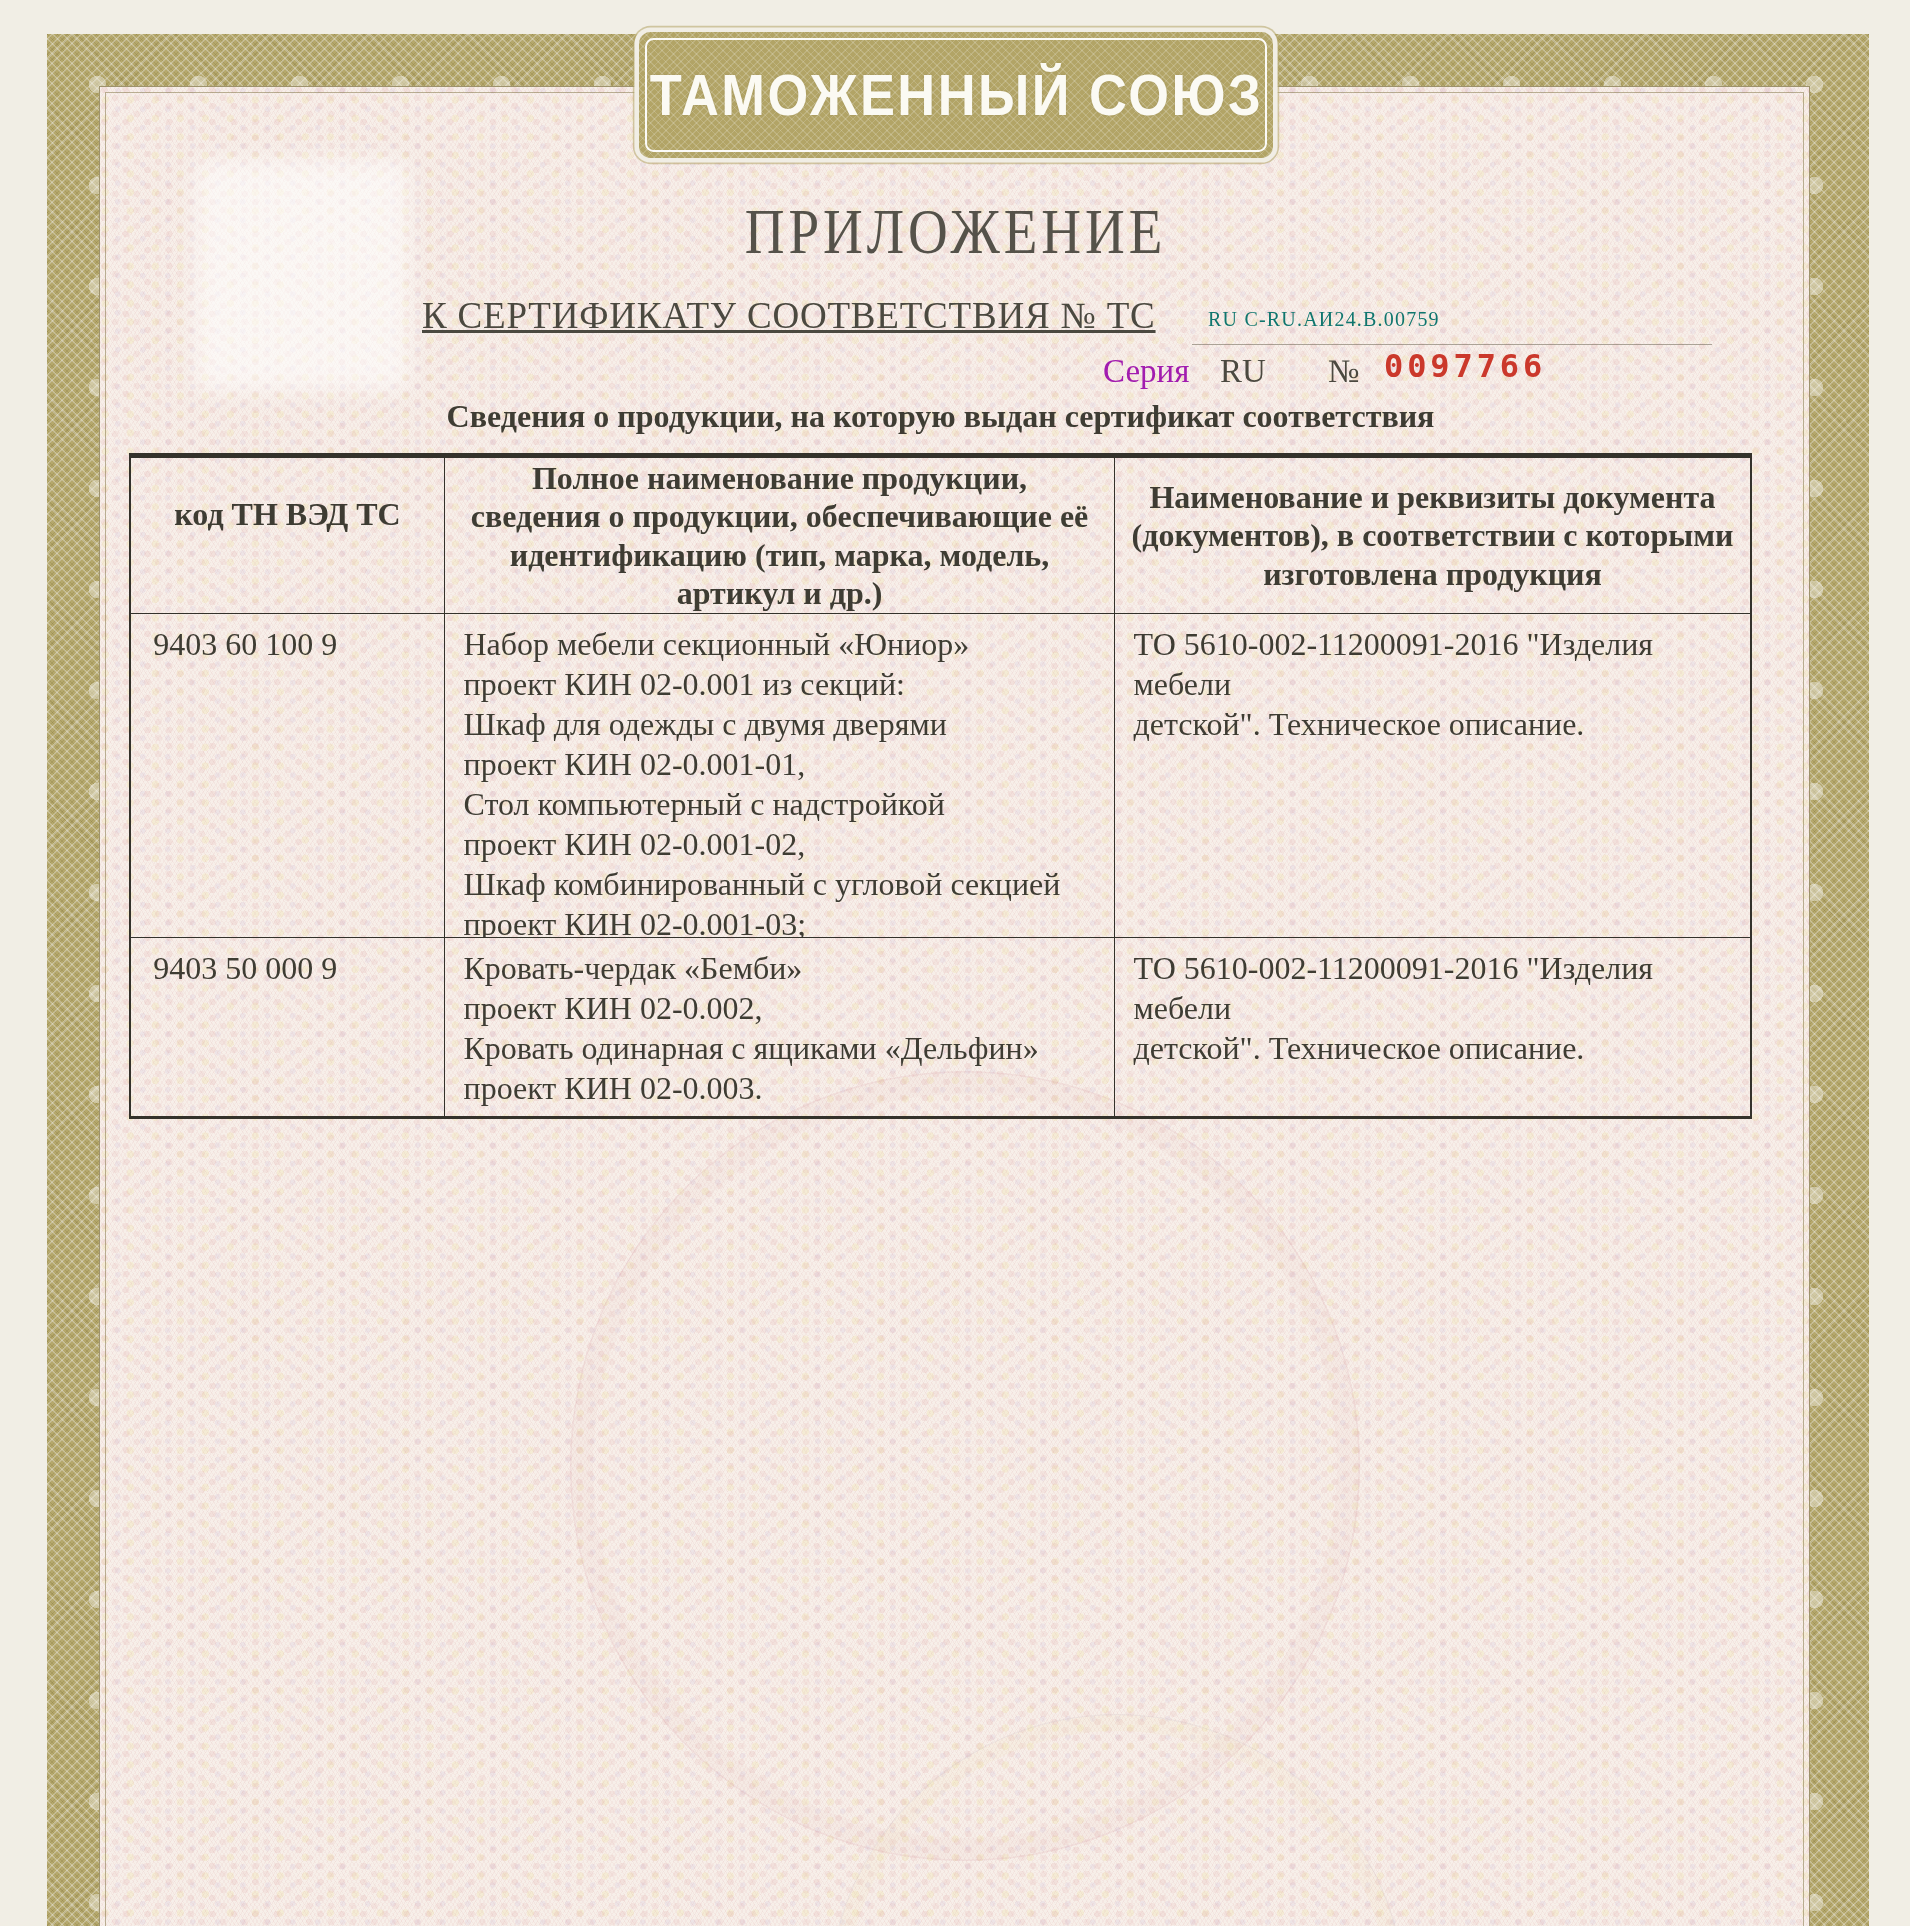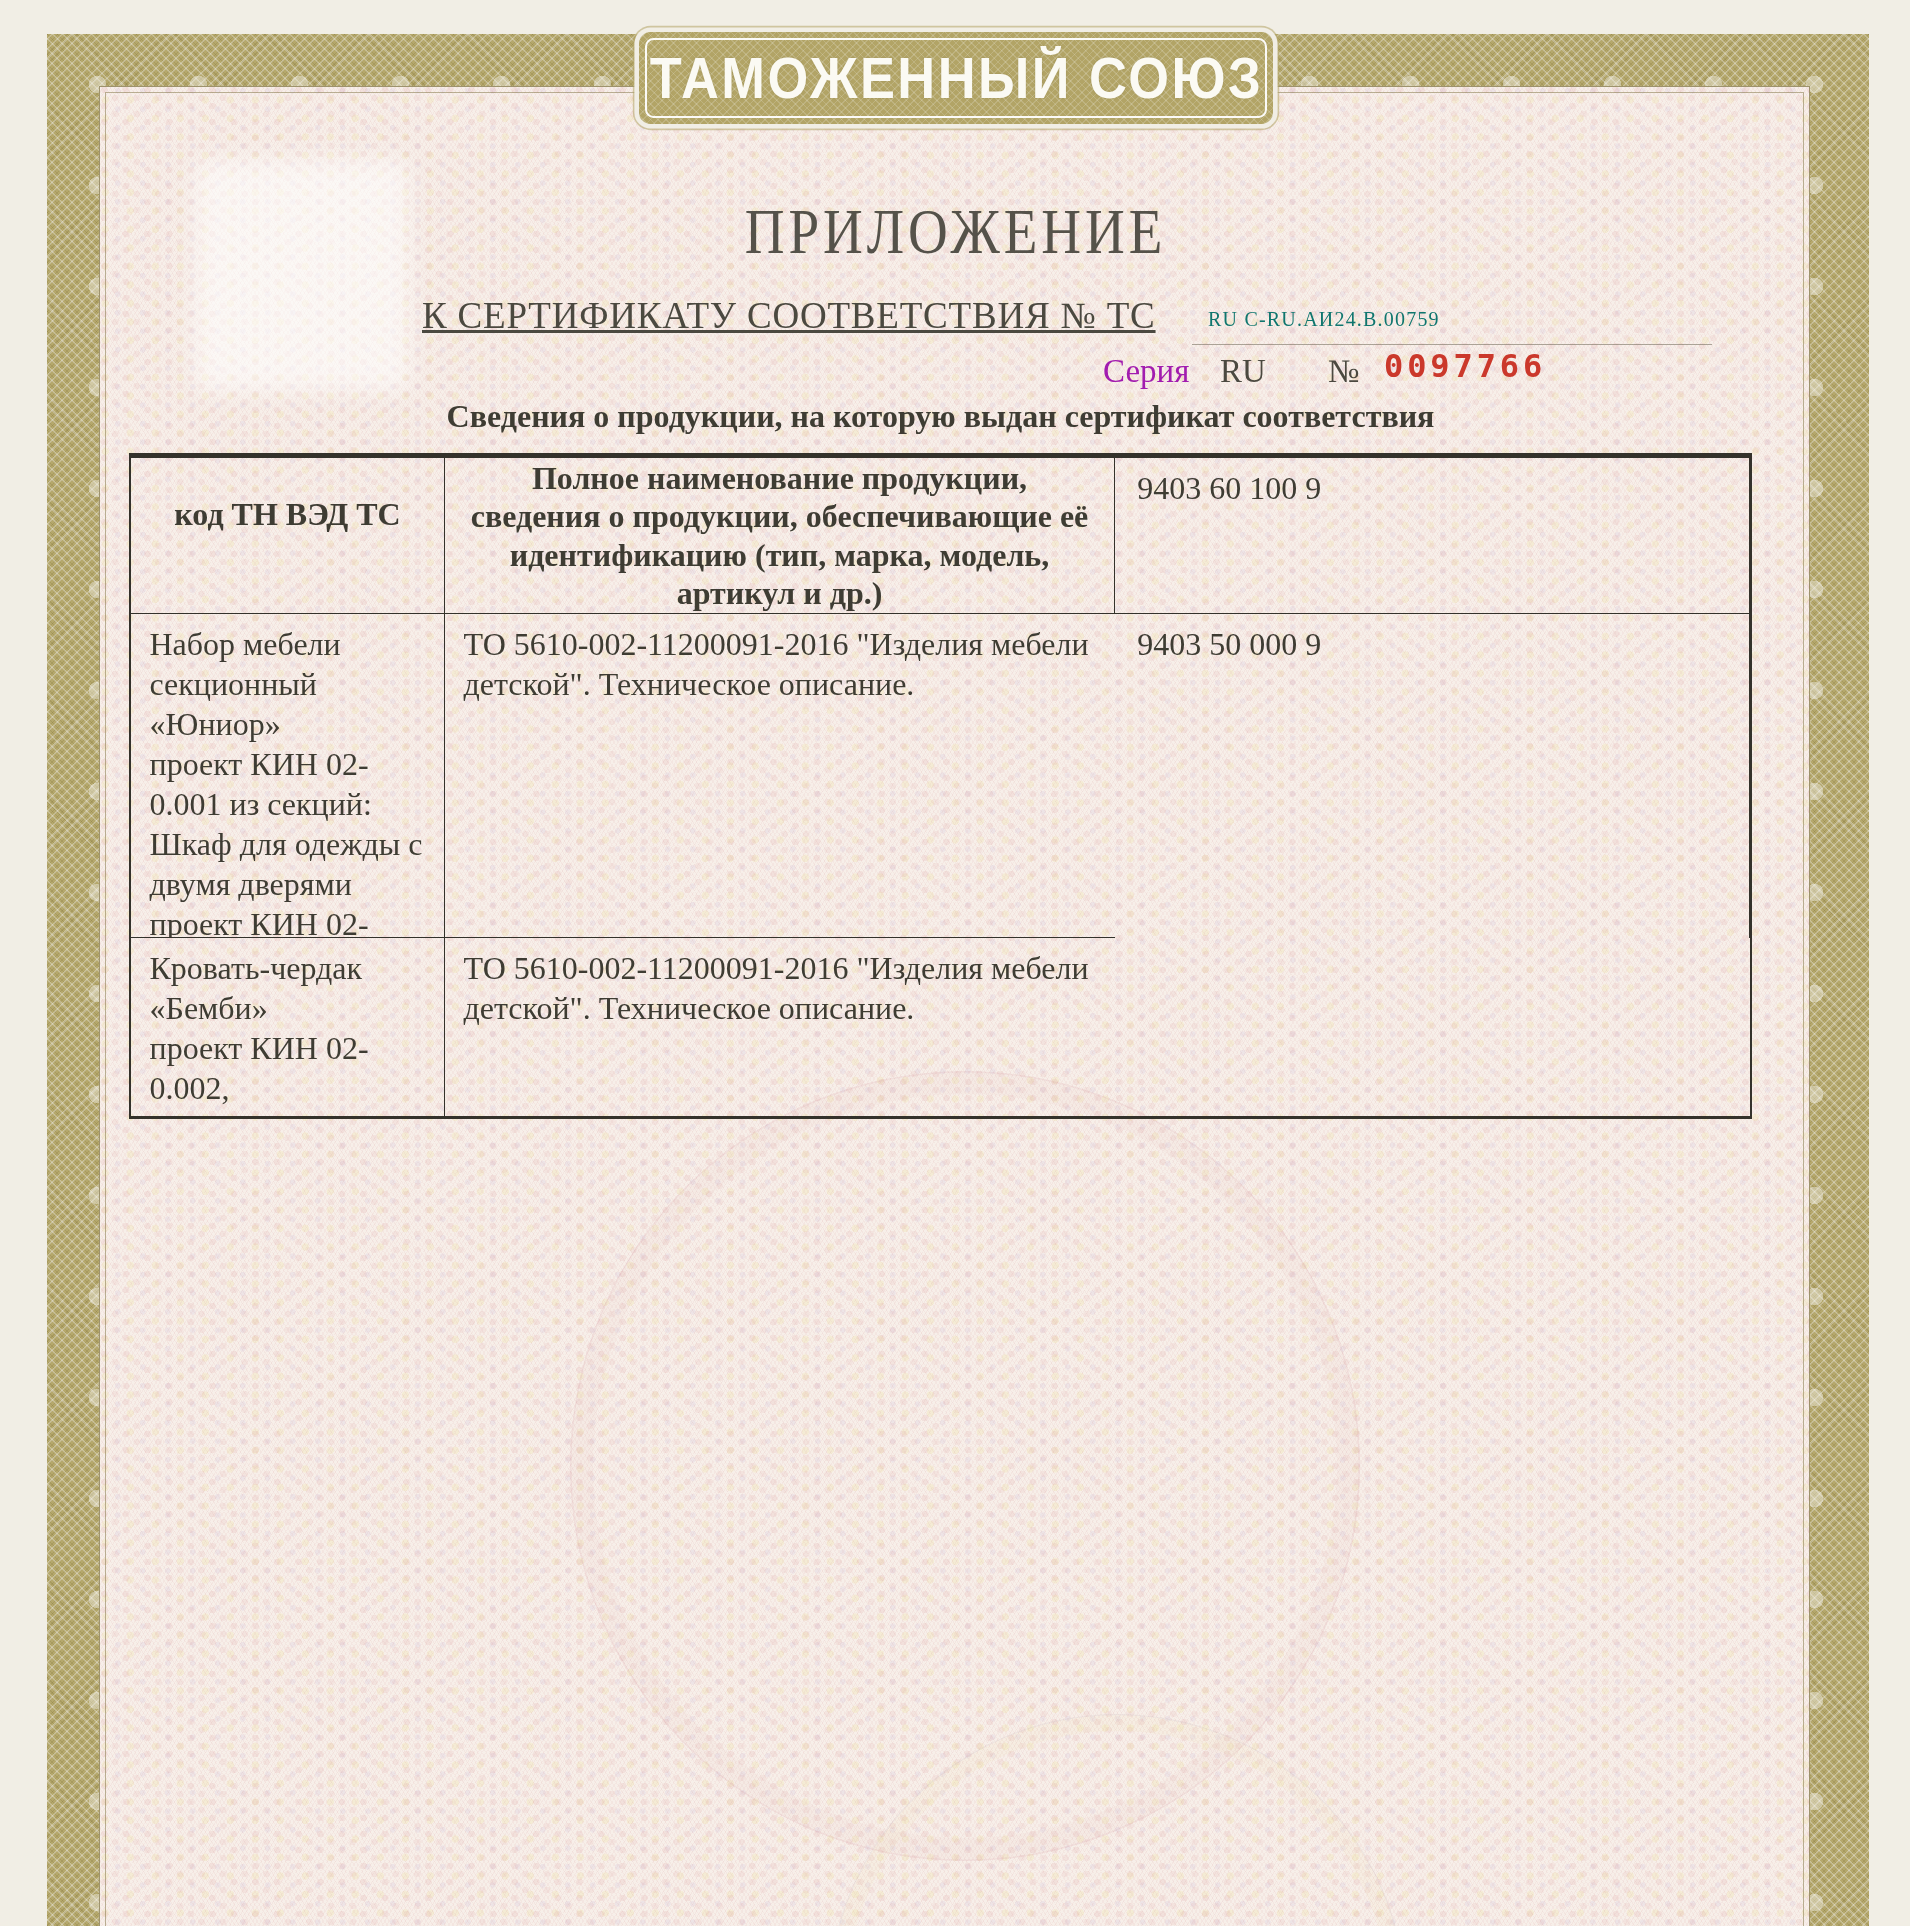--- a/index.html
+++ b/index.html
@@ -33,21 +33,21 @@
   .frame::after{content:"";position:absolute;inset:4.6px;border:0.8px solid rgba(124,112,62,.5);}
   .ring{position:absolute;border-radius:50%;pointer-events:none;}
   .ring1{left:570px;top:1071px;width:790px;height:790px;
     box-shadow:inset 0 0 0 1.5px rgba(205,130,145,.10), inset 0 0 0 23px rgba(205,130,145,.045);}
   .ring2{left:828px;top:1714px;width:578px;height:578px;
     box-shadow:inset 0 0 0 1.2px rgba(160,140,210,.09), inset 0 0 0 17px rgba(233,218,118,.06);}
   .glare{position:absolute;left:195px;top:160px;width:214px;height:231px;
     background:rgba(255,255,255,.55);filter:blur(10.8px);border-radius:11.6px;z-index:2;}
 
   
-  .badge{position:absolute;left:639px;top:32px;width:634px;height:92px;z-index:6;
+  .badge{position:absolute;left:639px;top:32px;width:634px;height:126px;z-index:6;
     background-color:#b2a466;border-radius:11.6px;
     background-image:
       repeating-linear-gradient(45deg, rgba(255,255,255,.16) 0 1.2px, transparent 1.2px 5.4px),
       repeating-linear-gradient(-45deg, rgba(255,255,255,.16) 0 1.2px, transparent 1.2px 5.4px);
     box-shadow:0 0 0 4.6px #f1eee5, 0 0 0 6.2px rgba(178,164,102,.55);
     display:flex;align-items:center;justify-content:center;}
   .badge-frame{position:absolute;inset:6.2px;border:2.7px solid rgba(255,255,255,.95);border-radius:8.5px;}
   .badge-label{font-family:"Liberation Sans","DejaVu Sans",sans-serif;font-weight:bold;
     font-size:57px;letter-spacing:2.7px;color:#fbfaf3;transform:scaleX(.92);white-space:nowrap;
     text-shadow:0 0 2.3px rgba(120,106,52,.35);}
@@ -113,20 +113,23 @@
   <div class="blank-number">0097766</div>
 
   <div class="caption">Сведения о продукции, на которую выдан сертификат соответствия</div>
 
   <div class="ptable">
     <div class="cell hcell hcode">код ТН ВЭД ТС</div>
     <div class="cell hcell">Полное наименование продукции,
 сведения о продукции, обеспечивающие её
 идентификацию (тип, марка, модель,
 артикул и др.)</div>
+    <div class="cell hcell c3">Наименование и реквизиты документа
+(документов), в соответствии с которыми
+изготовлена продукция</div>
 
     <div class="cell bcell bcode">9403 60 100 9</div>
     <div class="cell bcell">Набор мебели секционный «Юниор»
 проект КИН 02-0.001 из секций:
 Шкаф для одежды с двумя дверями
 проект КИН 02-0.001-01,
 Стол компьютерный с надстройкой
 проект КИН 02-0.001-02,
 Шкаф комбинированный с угловой секцией
 проект КИН 02-0.001-03;</div>

